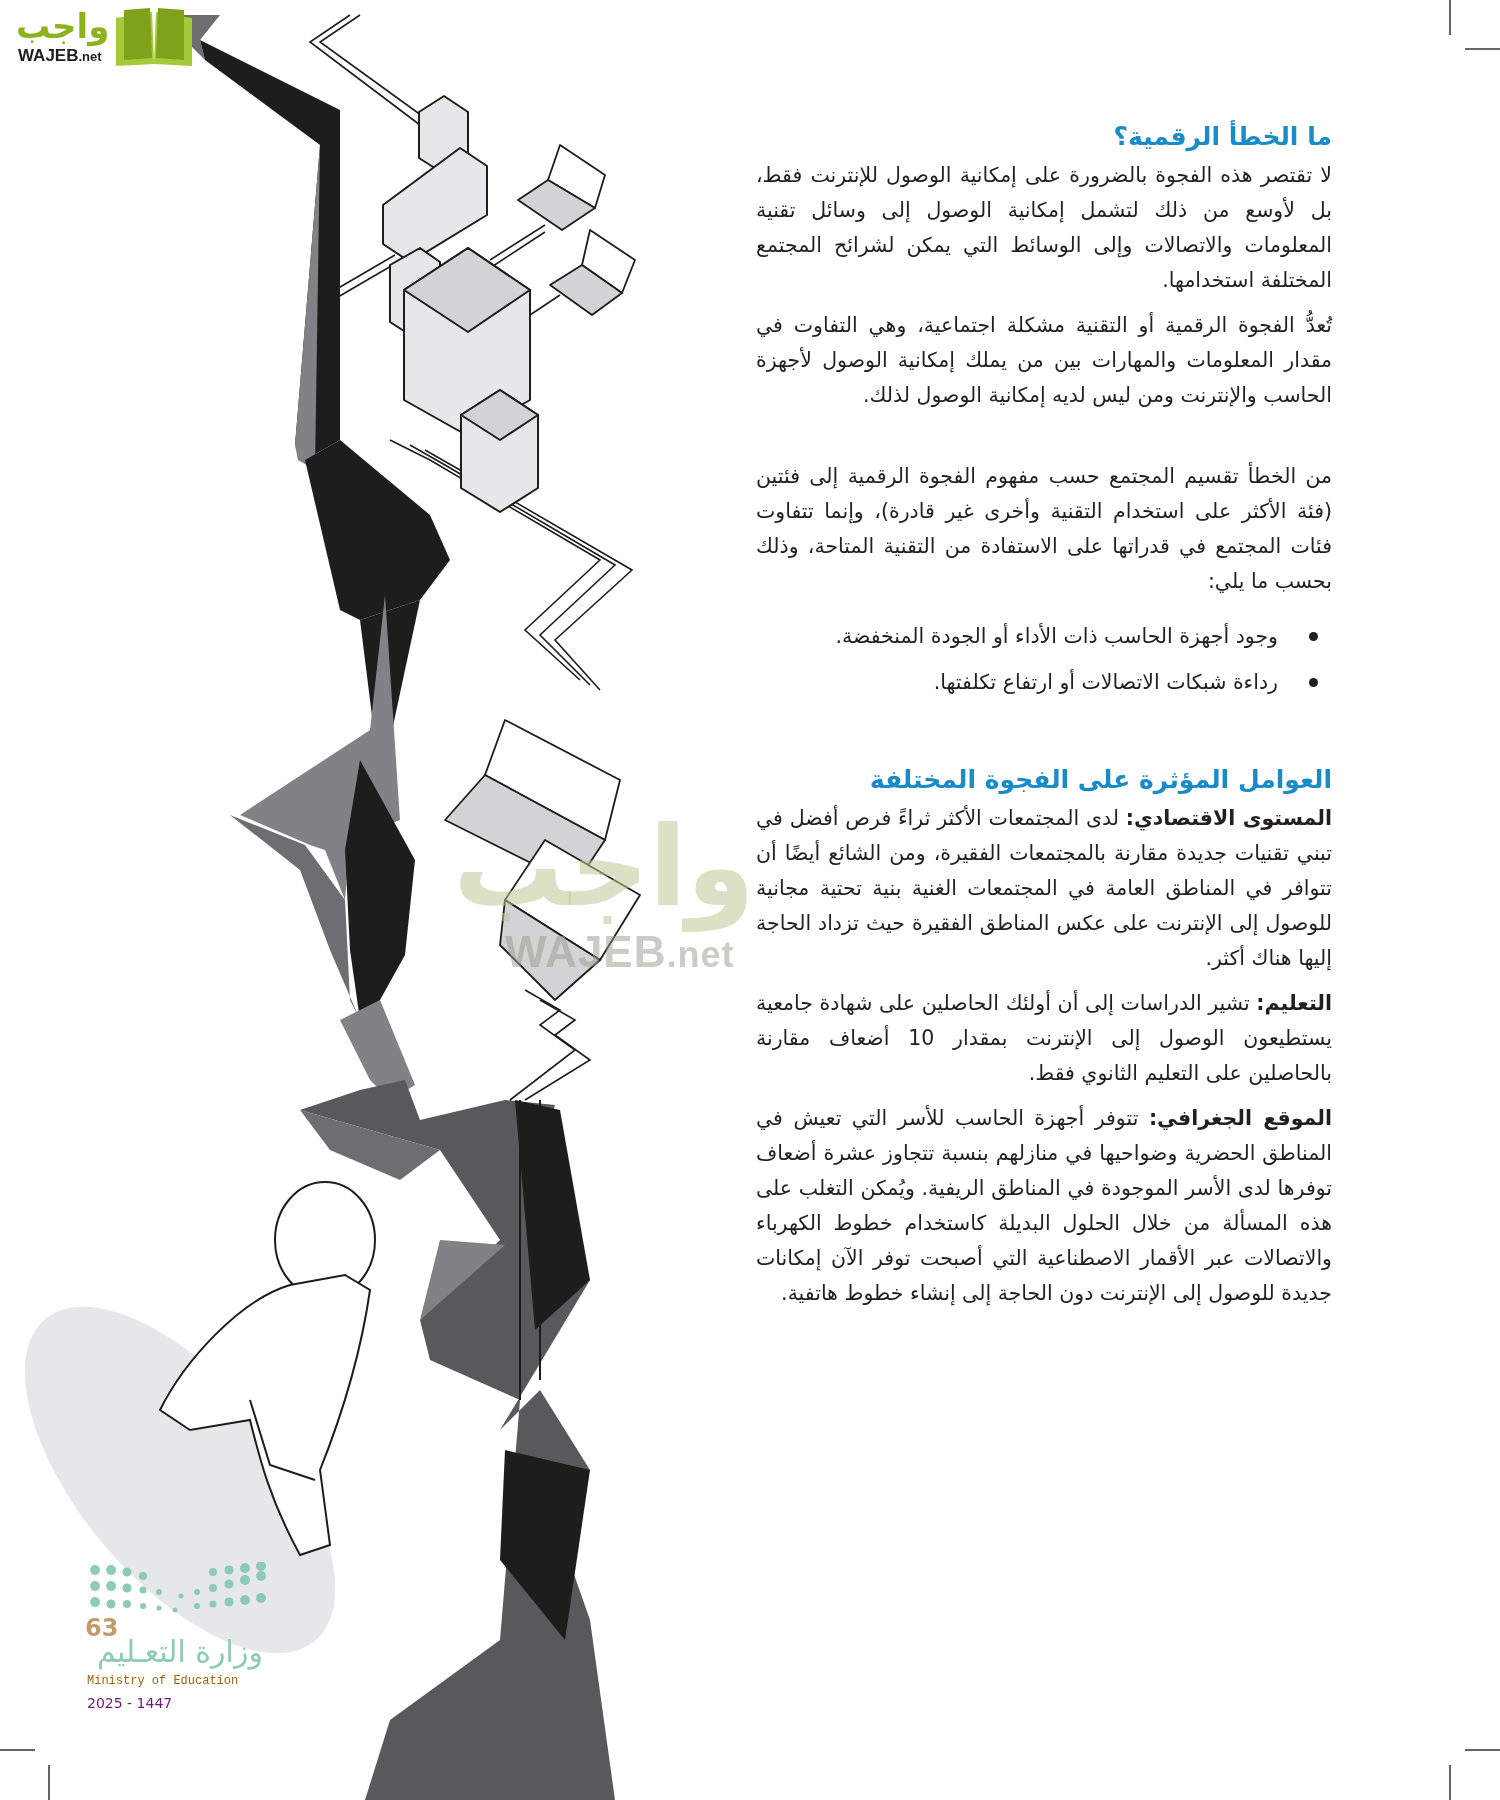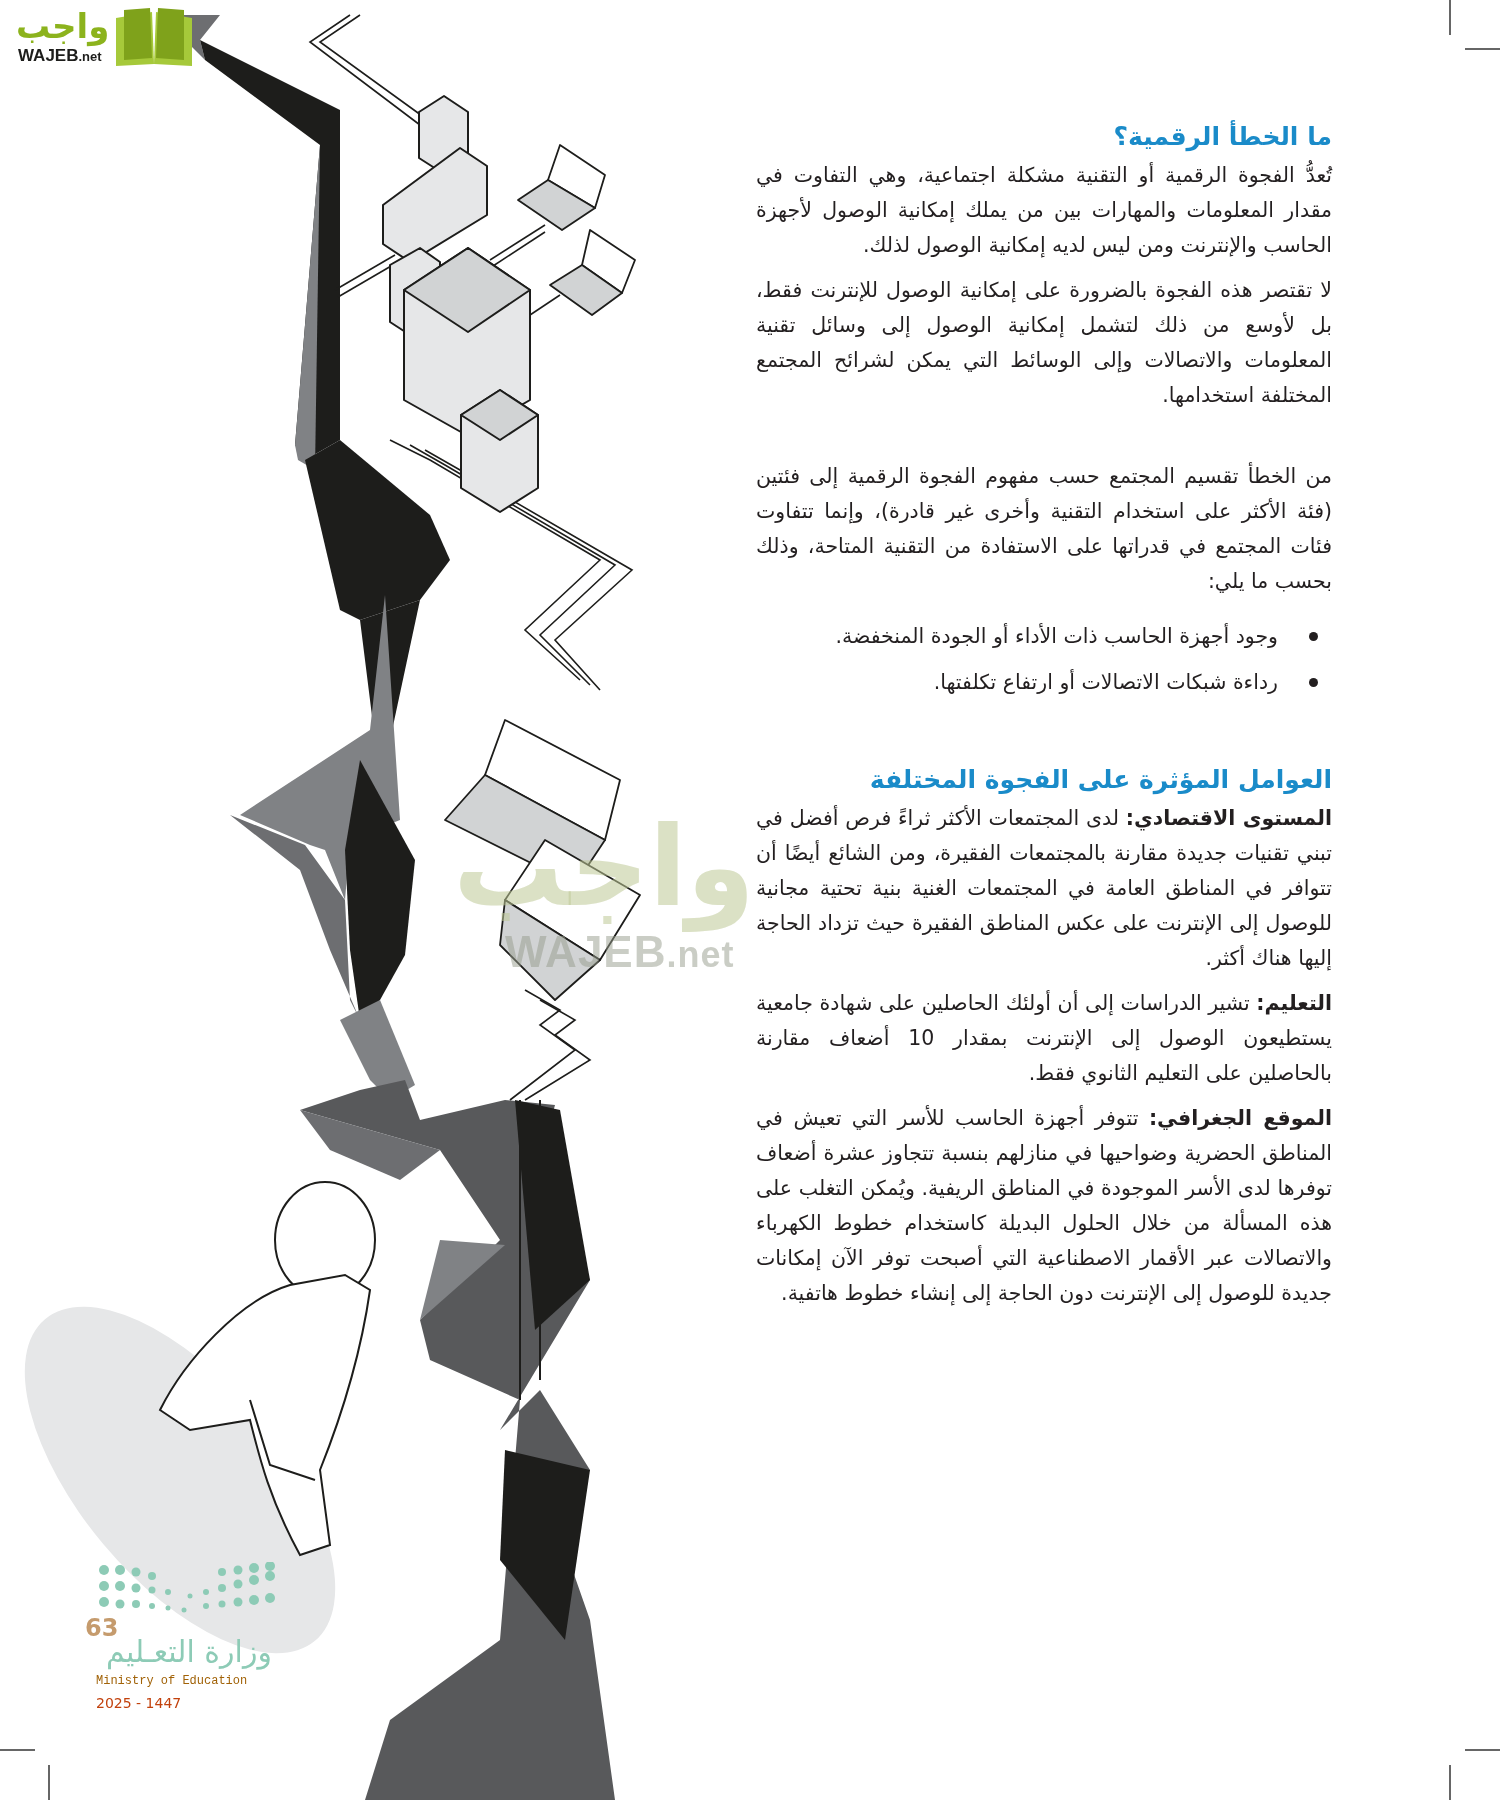--- a/index.html
+++ b/index.html
@@ -18,24 +18,24 @@
   .p b { font-weight:bold; }
   .bullets { list-style:none; margin:14px 0 0 0; padding:0 14px 0 0; }
   .bullets li { font-size:20.5px; line-height:46px; position:relative; padding-right:40px; }
   .bullets li::before { content:""; position:absolute; right:0; top:19px; width:9px; height:9px; border-radius:50%; background:#231f20; }
 
   .wm { position:absolute; left:505px; top:815px; width:270px; height:170px; pointer-events:none; }
   .wm-ar { position:absolute; right:20px; top:-8px; font-size:110px; font-weight:bold; color:rgba(190,200,150,0.55); direction:rtl; line-height:120px; }
   .wm-en { position:absolute; left:0; top:112px; font-family:"Liberation Sans", sans-serif; font-weight:bold; font-size:44px; color:rgba(150,155,140,0.5); letter-spacing:1px; }
   .wm-en span { font-size:36px; }
 
-  .moe { position:absolute; left:94px; top:1562px; width:190px; height:160px; }
+  .moe { position:absolute; left:85px; top:1562px; width:190px; height:160px; }
   .moe-ar { position:absolute; left:2px; top:72px; font-size:30px; color:#8dcbb6; direction:rtl; width:186px; text-align:center; letter-spacing:2px; }
   .moe-en { position:absolute; left:2px; top:112px; font-family:Liberation Mono, monospace; font-size:12px; color:#a16207; }
-  .moe-yr { position:absolute; left:2px; top:133px; font-family:"DejaVu Sans", sans-serif; font-size:14px; color:#c2410c;text-align:right; }
+  .moe-yr { position:absolute; left:2px; top:133px; font-family:"DejaVu Sans", sans-serif; font-size:14px; color:#701a75;text-align:right; }
   .page-num { position:absolute; left:85px; top:1614px; font-family:"DejaVu Sans", sans-serif; font-weight:bold; font-size:24px; color:#c59b6d; }
 </style>
 </head>
 <body>
 
 <svg class="art" viewBox="0 0 1500 1800" xmlns="http://www.w3.org/2000/svg">
 
   <g stroke="#333" stroke-width="1.5">
     <line x1="1450" y1="0" x2="1450" y2="35"></line>
     <line x1="1465" y1="49" x2="1500" y2="49"></line>
@@ -114,22 +114,22 @@
   <svg class="logo-book" width="80" height="58" viewBox="0 0 80 58">
     <path d="M2,10 L38,4 L40,56 L2,58 Z" fill="#a6c93a"></path>
     <path d="M78,10 L42,4 L40,56 L78,58 Z" fill="#a6c93a"></path>
     <path d="M10,2 L36,0 L38,50 L10,52 Z" fill="#7fa21b"></path>
     <path d="M70,2 L44,0 L42,50 L70,52 Z" fill="#7fa21b"></path>
   </svg>
 </div>
 
 <div class="content">
   <h2 class="h">ما الخطأ الرقمية؟</h2>
+  <p class="p">لا تقتصر هذه الفجوة بالضرورة على إمكانية الوصول للإنترنت فقط، بل لأوسع من ذلك لتشمل إمكانية الوصول إلى وسائل تقنية المعلومات والاتصالات وإلى الوسائط التي يمكن لشرائح المجتمع المختلفة استخدامها.</p>
   <p class="p">تُعدُّ الفجوة الرقمية أو التقنية مشكلة اجتماعية، وهي التفاوت في مقدار المعلومات والمهارات بين من يملك إمكانية الوصول لأجهزة الحاسب والإنترنت ومن ليس لديه إمكانية الوصول لذلك.</p>
-  <p class="p">لا تقتصر هذه الفجوة بالضرورة على إمكانية الوصول للإنترنت فقط، بل لأوسع من ذلك لتشمل إمكانية الوصول إلى وسائل تقنية المعلومات والاتصالات وإلى الوسائط التي يمكن لشرائح المجتمع المختلفة استخدامها.</p>
   <p class="p" style="margin-top:46px">من الخطأ تقسيم المجتمع حسب مفهوم الفجوة الرقمية إلى فئتين (فئة الأكثر على استخدام التقنية وأخرى غير قادرة)، وإنما تتفاوت فئات المجتمع في قدراتها على الاستفادة من التقنية المتاحة، وذلك بحسب ما يلي:</p>
   <ul class="bullets">
     <li>وجود أجهزة الحاسب ذات الأداء أو الجودة المنخفضة.</li>
     <li>رداءة شبكات الاتصالات أو ارتفاع تكلفتها.</li>
   </ul>
 
   <h2 class="h" style="margin-top:58px">العوامل المؤثرة على الفجوة المختلفة</h2>
   <p class="p"><b>المستوى الاقتصادي:</b><span> لدى المجتمعات الأكثر ثراءً فرص أفضل في تبني تقنيات جديدة مقارنة بالمجتمعات الفقيرة، ومن الشائع أيضًا أن تتوافر في المناطق العامة في المجتمعات الغنية بنية تحتية مجانية للوصول إلى الإنترنت على عكس المناطق الفقيرة حيث تزداد الحاجة إليها هناك أكثر.</span></p>
   <p class="p"><b>التعليم:</b><span> تشير الدراسات إلى أن أولئك الحاصلين على شهادة جامعية يستطيعون الوصول إلى الإنترنت بمقدار 10 أضعاف مقارنة بالحاصلين على التعليم الثانوي فقط.</span></p>
   <p class="p"><b>الموقع الجغرافي:</b><span> تتوفر أجهزة الحاسب للأسر التي تعيش في المناطق الحضرية وضواحيها في منازلهم بنسبة تتجاوز عشرة أضعاف توفرها لدى الأسر الموجودة في المناطق الريفية. ويُمكن التغلب على هذه المسألة من خلال الحلول البديلة كاستخدام خطوط الكهرباء والاتصالات عبر الأقمار الاصطناعية التي أصبحت توفر الآن إمكانات جديدة للوصول إلى الإنترنت دون الحاجة إلى إنشاء خطوط هاتفية.</span></p>

